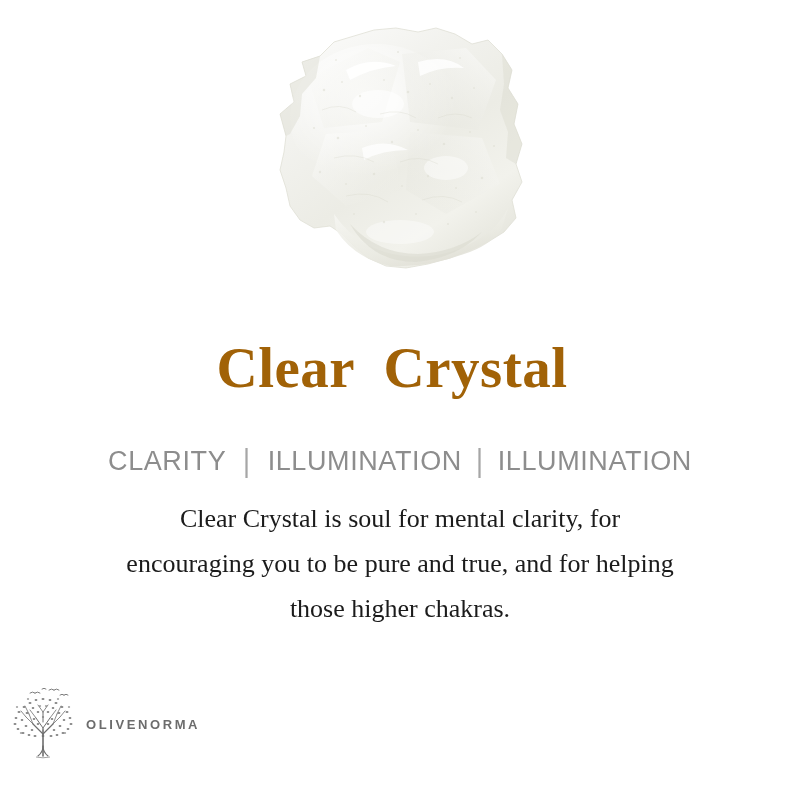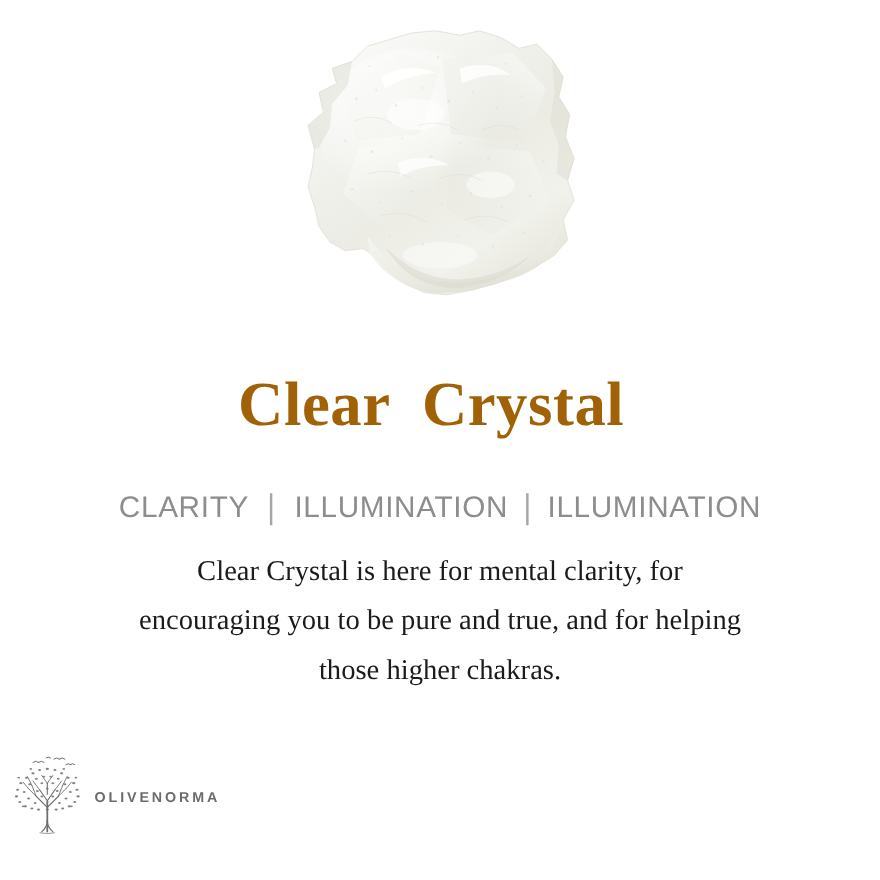--- a/index.html
+++ b/index.html
@@ -247,21 +247,21 @@
 
   <div class="keywords">
     <span>CLARITY</span>
     <span class="kw-sep">|</span>
     <span>ILLUMINATION</span>
     <span class="kw-sep tight">|</span>
     <span>ILLUMINATION</span>
   </div>
 
   <div class="body-copy">
-    <span class="line">Clear Crystal is here for mental clarity, for</span>
+    <span class="line">Clear Crystal is soul for mental clarity, for</span>
     <span class="line">encouraging you to be pure and true, and for helping</span>
     <span class="line">those higher chakras.</span>
   </div>
 
   <div class="logo">
     <svg class="logo-mark" viewBox="0 0 86 74">
       <g stroke="#6e6e6e" stroke-width="0.8" fill="none" stroke-linecap="round">
 
         <path d="M 43,70 L 43,44" stroke-width="1.6"></path>
         <path d="M 38,70 q 5,-4 5,-10" stroke-width="1.1"></path>

